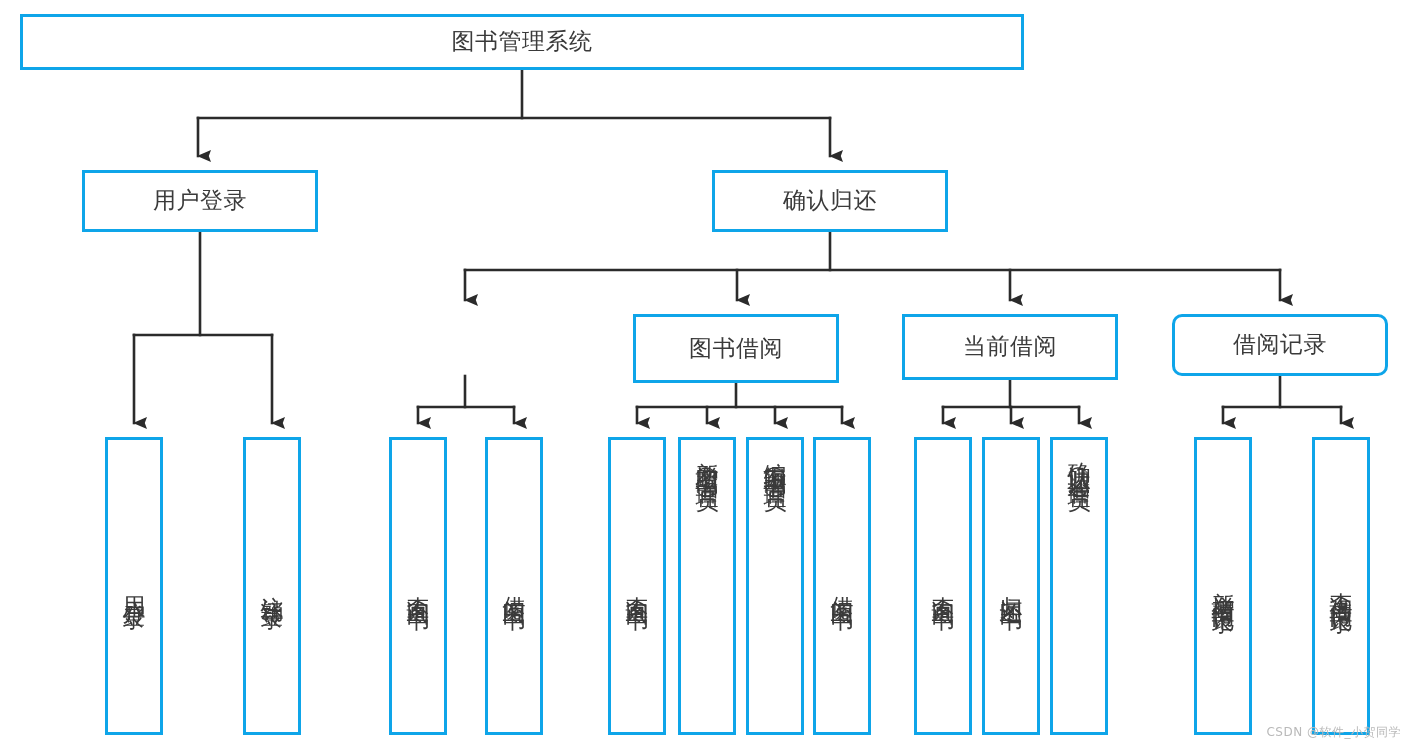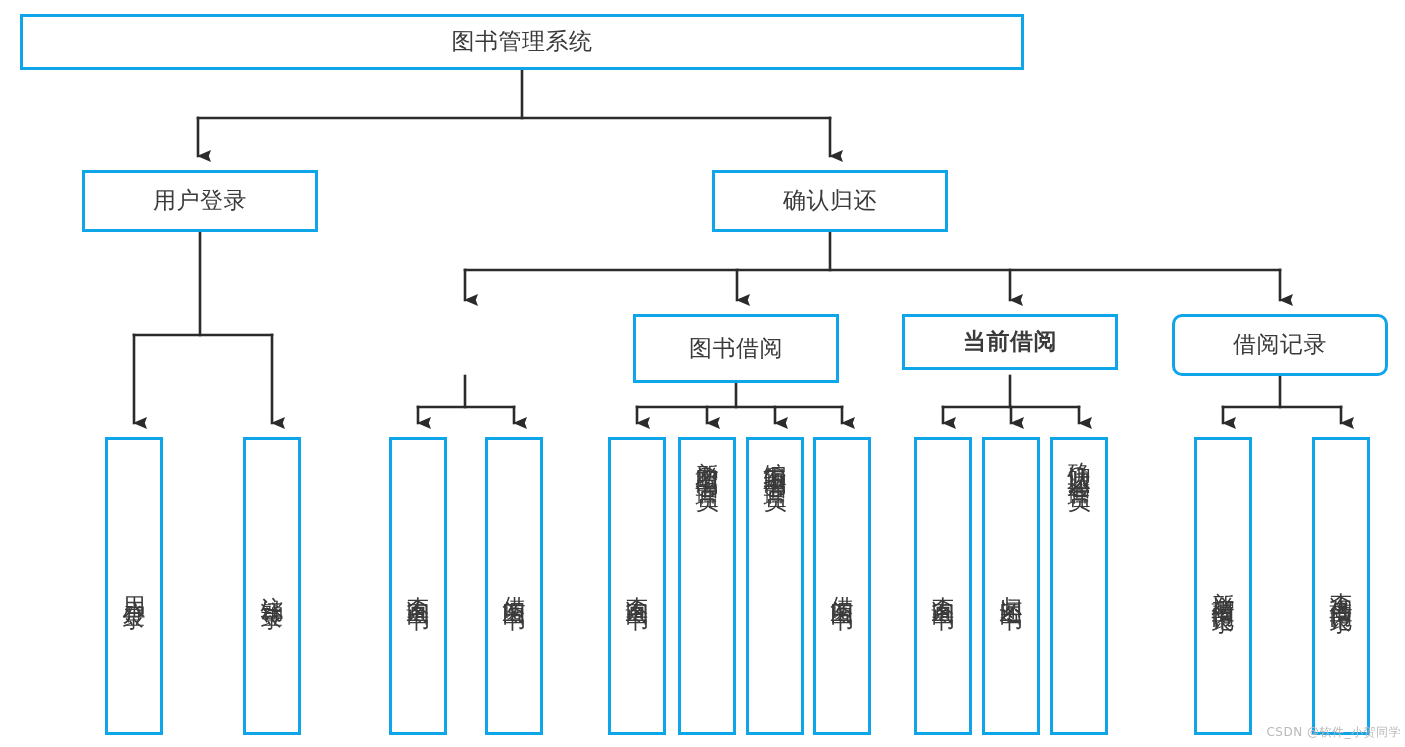--- a/index.html
+++ b/index.html
@@ -136,21 +136,21 @@
   <div class="node-box" style="left:82px;  top:170px; width:236px; height:62px;">
     <span class="node-label">用户登录</span>
   </div>
   <div class="node-box" style="left:712px; top:170px; width:236px; height:62px;">
     <span class="node-label">确认归还</span>
   </div>
 
   <div class="node-box" style="left:633px;  top:314px; width:206px; height:69px;">
     <span class="node-label">图书借阅</span>
   </div>
-  <div class="node-box" style="left:902px;  top:314px; width:216px; height:56px;font-weight:bold;">
+  <div class="node-box" style="left:902px;  top:314px; width:216px; height:66px;">
     <span class="node-label">当前借阅</span>
   </div>
   <div class="node-box" style="left:1172px; top:314px; width:216px; height:62px;border-radius:10px;">
     <span class="node-label">借阅记录</span>
   </div>
 
   <div class="node-box vertical centerv" style="left:105px; top:437px; width:58px; height:298px;">
     <span class="node-label">用户登录</span>
   </div>
   <div class="node-box vertical centerv" style="left:243px; top:437px; width:58px; height:298px;">

